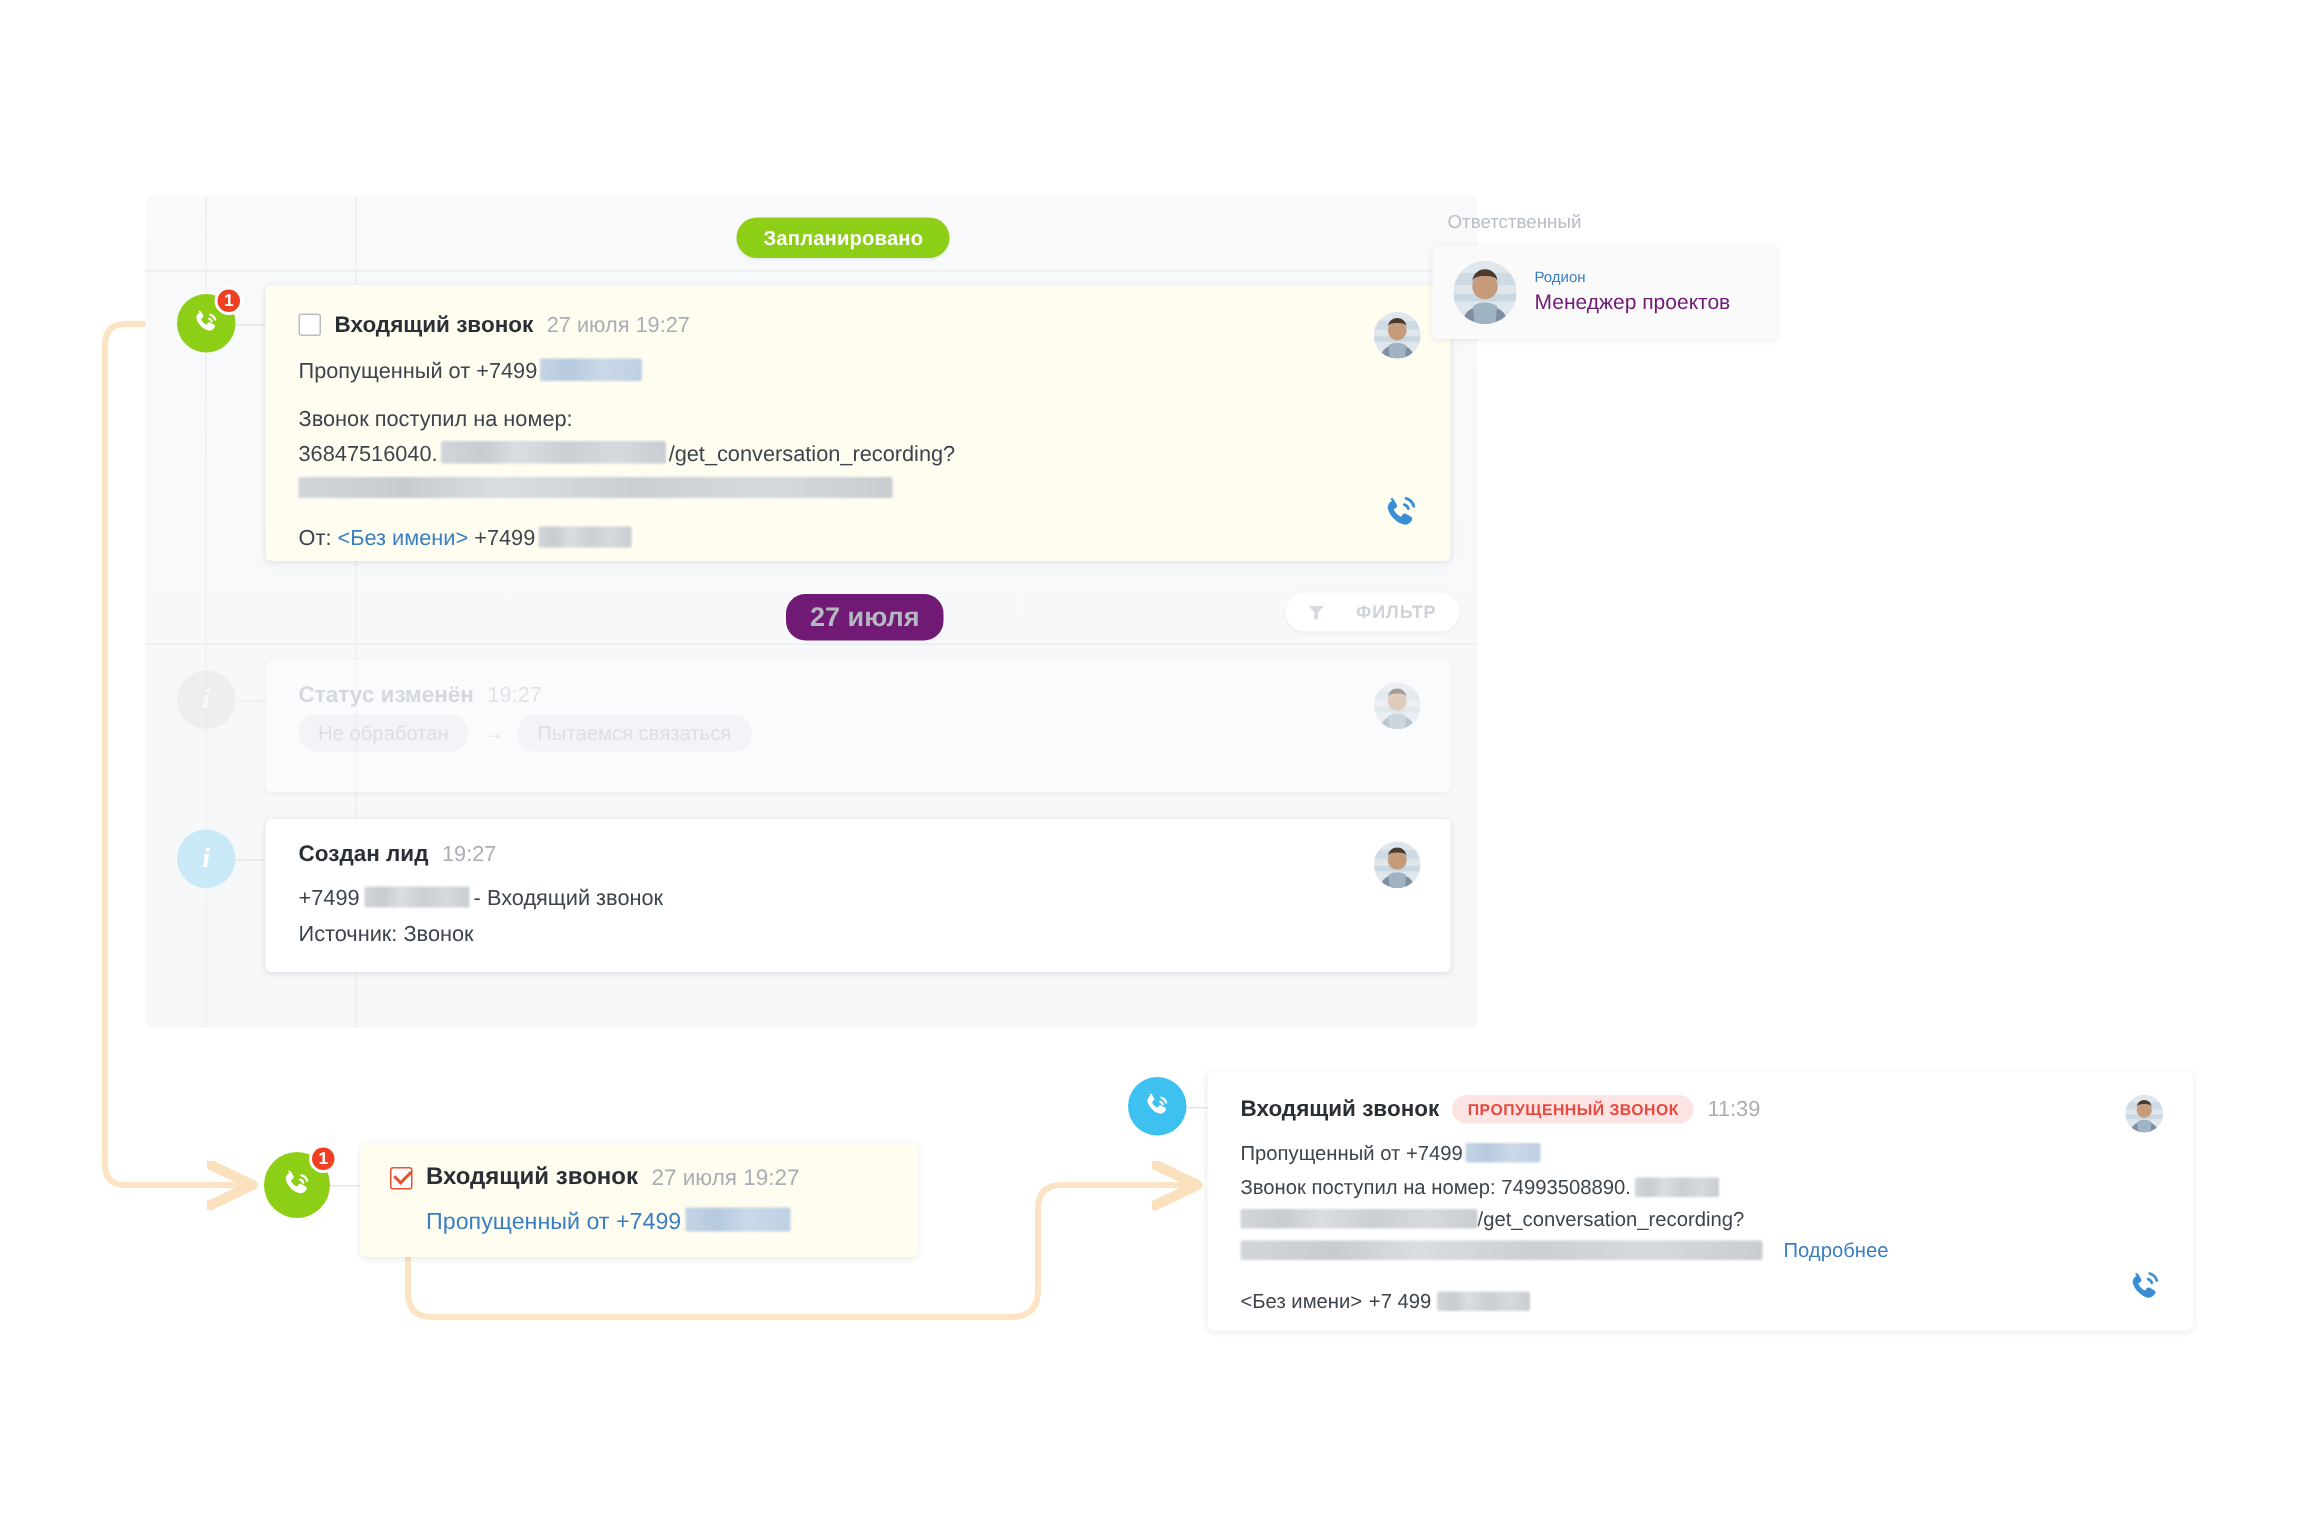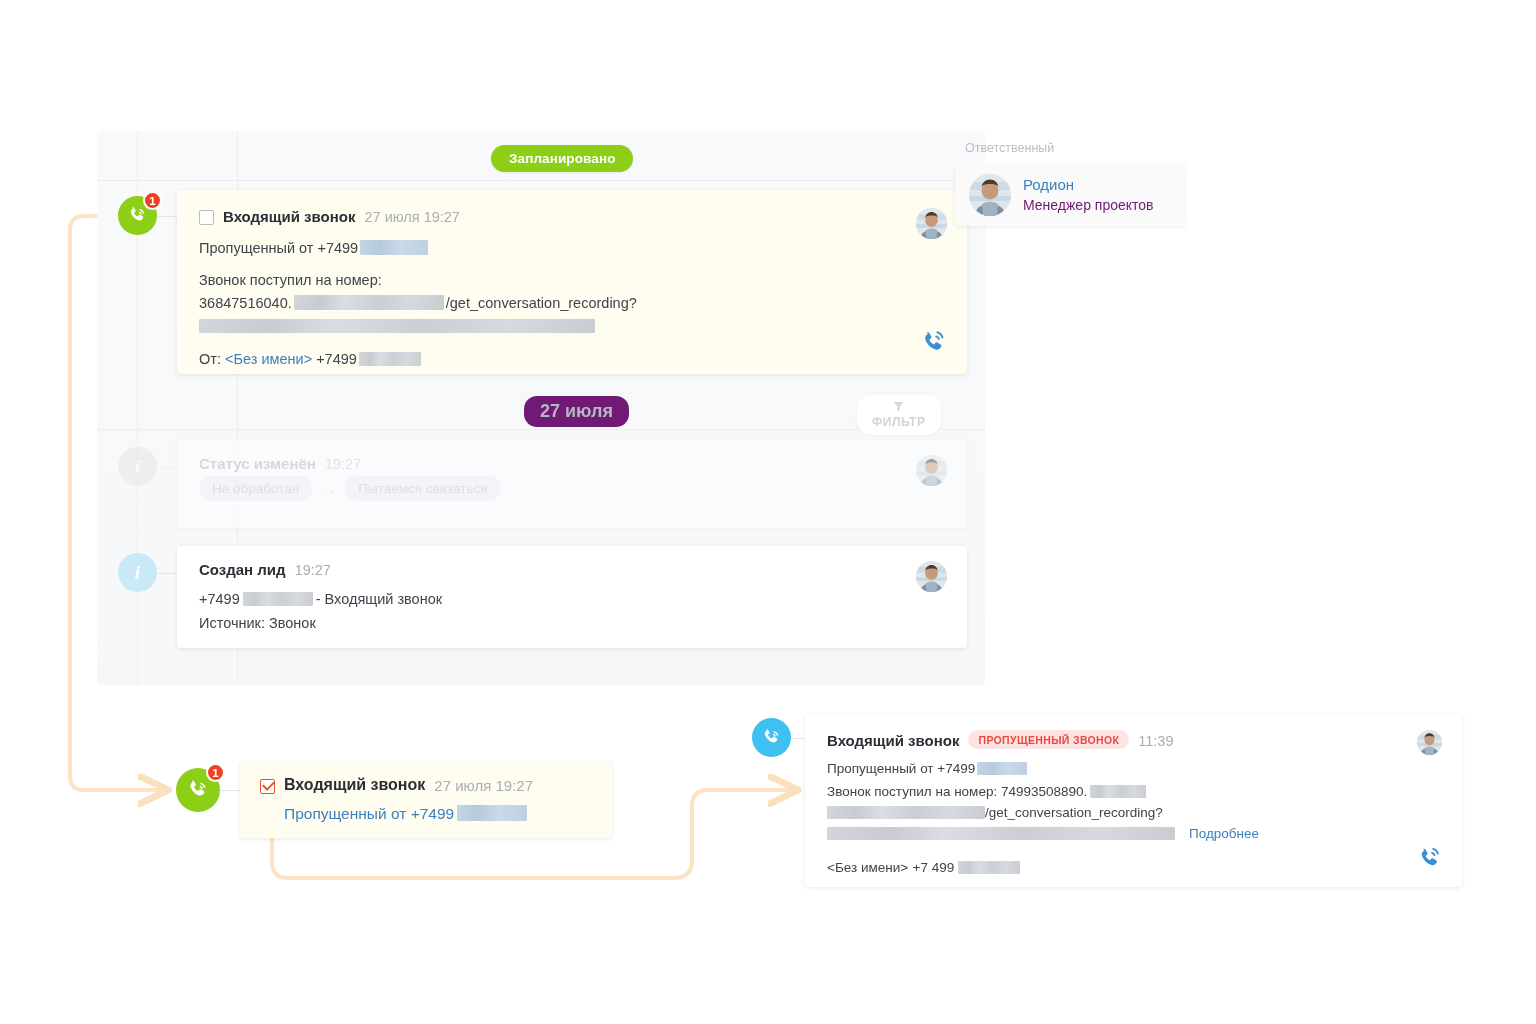--- a/index.html
+++ b/index.html
@@ -42,36 +42,36 @@
   .responsible-wrap { position: absolute; left: 955px; top: 135px; width: 230px; z-index: 7; }
   .responsible-label {
     font-size: 12.5px; color: #b9bdc4; padding: 6px 10px 9px 10px;
   }
   .responsible-card {
     background: #fafafa; border-radius: 3px;
     box-shadow: 0 1px 4px rgba(0,0,0,.07);
     padding: 12px 14px; display: flex; align-items: center; gap: 12px;
     height: 62px;
   }
-  .responsible-name { font-size: 15px; color: #3a7fc1; line-height: 1.35; }
+  .responsible-name { font-size: 10px; color: #3a7fc1; line-height: 1.35; }
   .responsible-role { font-size: 14px; color: #701a75; line-height: 1.35; }
 
   
   .avatar { border-radius: 50%; overflow: hidden; flex: none; position: relative; background: #dfe6ea; }
   .avatar svg { display: block; width: 100%; height: 100%; }
 
   .bubble-card {
     border-radius: 4px;
     box-shadow: 0 1px 4px rgba(25,40,60,.10);
     position: relative;
   }
   .card-yellow { background: #fffdf0; }
   .card-white  { background: #ffffff; }
 
-  .card-head { display: flex; align-items: flex-end; gap: 9px; }
+  .card-head { display: flex; align-items: center; gap: 9px; }
   .card-title { font-size: 15px; font-weight: bold; color: #2a2f36; }
   .card-time  { font-size: 14.5px; color: #a9aeb5; font-weight: normal; }
 
   .chk {
     width: 15px; height: 15px; border: 1.5px solid #b9bec6;
     border-radius: 2px; background: #fff; flex: none; position: relative;
   }
   .chk.checked { border-color: #e8522e; }
   .chk.checked:after {
     content: ""; position: absolute; left: 2px; top: 1px;
@@ -110,23 +110,22 @@
   
   .date-chip {
     position: absolute; left: 524px; top: 396px;
     padding: 5px 16px; background: #701a75; color: #b4b9c0;
     border-radius: 13px; font-size: 18px; font-weight: bold; z-index: 4;
   }
   .filter-chip {
     position: absolute; left: 857px; top: 395px;
     padding: 6px 15px; background: #fff; color: #cfd3d8;
     border-radius: 14px; font-size: 12px; font-weight: bold; letter-spacing: .6px;
-    display: flex; align-items: center; gap: 3px; z-index: 4;
+    display: flex; align-items: center; gap: 21px; z-index: 4;
     box-shadow: 0 1px 3px rgba(0,0,0,.05);
-    flex-direction: column;
   }
 
   
   .stchip { display: inline-block; padding: 5px 13px; background: #eef0f4; color: #c2c6cc;
             border-radius: 12px; font-size: 13.5px; }
   .starrow { color: #d3d6da; font-size: 15px; padding: 0 9px; }
 
   .faded { opacity: .48; }
 
   

